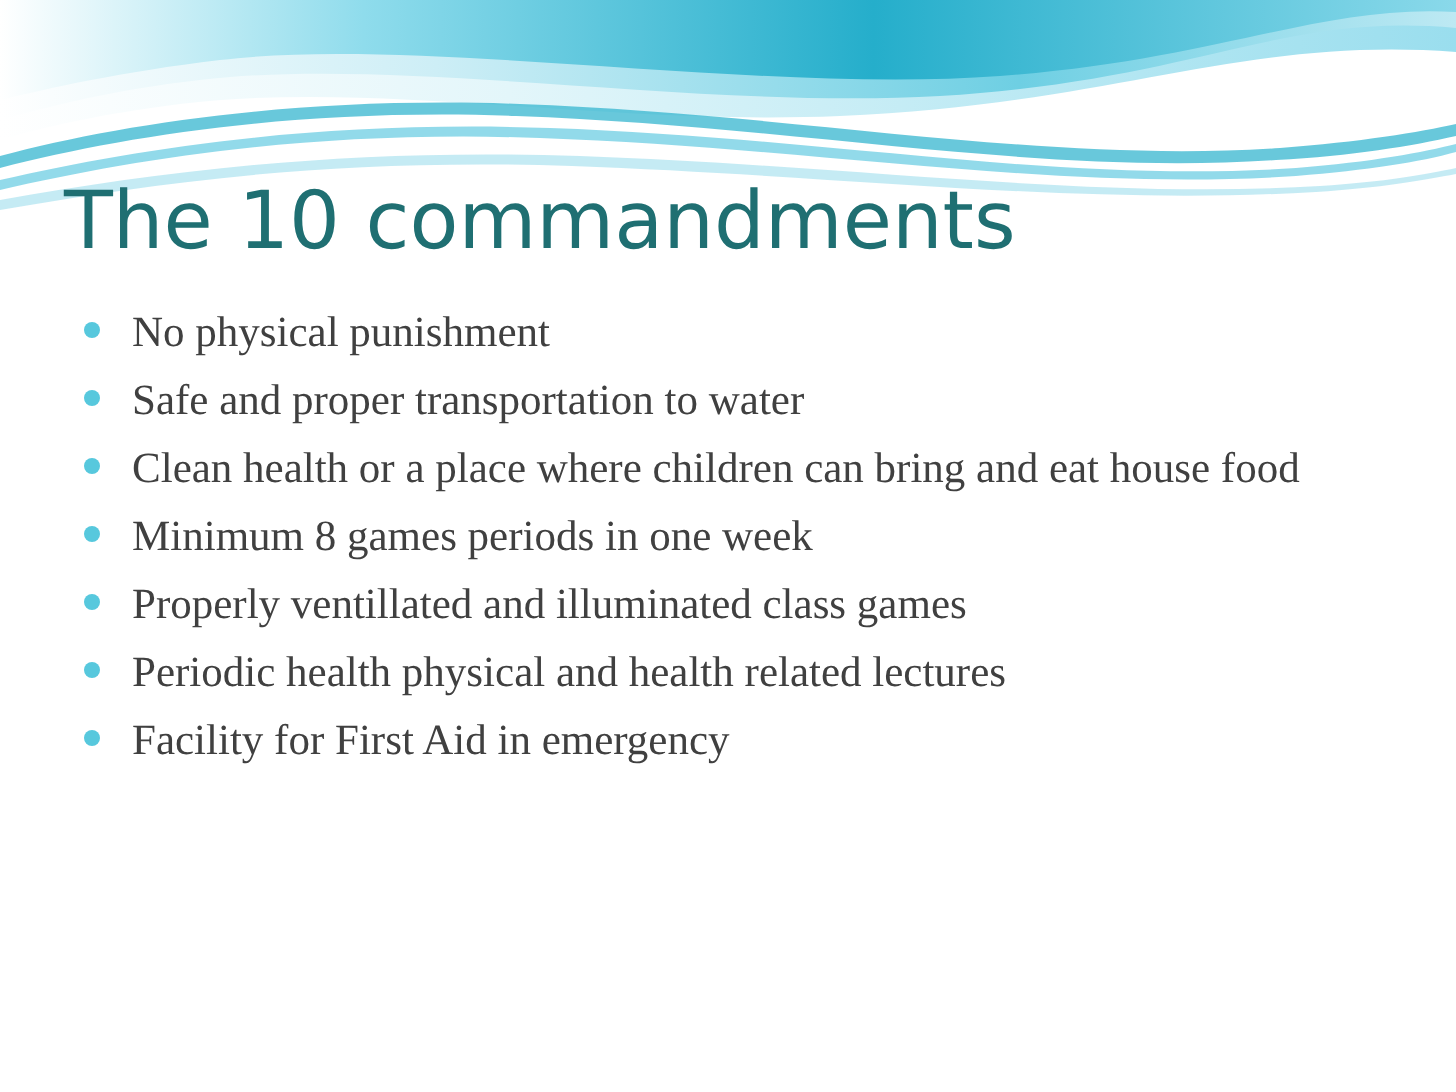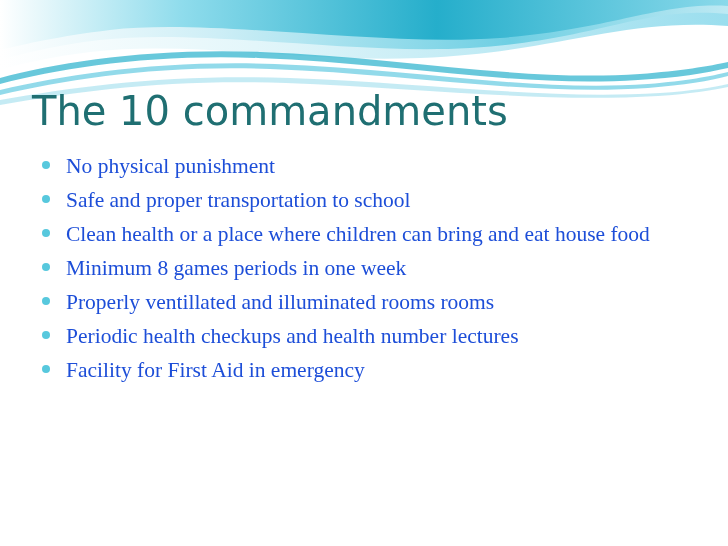--- a/index.html
+++ b/index.html
@@ -48,21 +48,21 @@
     padding: 0;
     list-style: none;
   }
   .body-list li {
     position: relative;
     padding-left: 30px;
     margin: 0 0 2px 0;
     font-family: "Liberation Serif", serif;
     font-size: 21.5px;
     line-height: 1.49;
-    color: #1d4ed8;
+    color: #404040;
   }
   .body-list li .bullet {
     position: absolute;
     left: 6px;
     top: 11px;
     width: 8px;
     height: 8px;
     border-radius: 50%;
     background: #57c8dd;
   }
@@ -99,21 +99,21 @@
       <path d="M0,78 C60,62 150,48 260,52 C400,57 520,82 640,74 C680,71 710,66 728,62 L728,68 C706,73 676,78 638,80 C518,88 398,63 258,58 C150,54 62,68 0,84 Z" fill="#35b6cf" opacity="0.75"></path>
       <path d="M0,90 C70,74 160,60 275,64 C415,69 530,92 648,84 C686,81 712,76 728,72 L728,76 C710,81 684,85 648,88 C528,96 410,74 270,69 C158,65 70,79 0,95 Z" fill="#7fd4e6" opacity="0.85"></path>
       <path d="M0,100 C80,86 170,74 290,78 C430,83 545,100 660,93 C692,91 714,87 728,84 L728,87 C712,90 690,94 658,96 C540,103 424,88 286,83 C168,79 80,91 0,105 Z" fill="#bfe9f3" opacity="0.9"></path>
     </svg>
   </div>
 
   <div class="title">The 10 commandments</div>
 
   <ul class="body-list">
     <li><span class="bullet"></span><span>No physical punishment</span></li>
-    <li><span class="bullet"></span><span>Safe and proper transportation to school</span></li>
+    <li><span class="bullet"></span><span>Safe and proper transportation to water</span></li>
     <li><span class="bullet"></span><span>Clean health or a place where children can bring and eat house food</span></li>
     <li><span class="bullet"></span><span>Minimum 8 games periods in one week</span></li>
-    <li><span class="bullet"></span><span>Properly ventillated and illuminated rooms rooms</span></li>
-    <li><span class="bullet"></span><span>Periodic health checkups and health number lectures</span></li>
+    <li><span class="bullet"></span><span>Properly ventillated and illuminated class games</span></li>
+    <li><span class="bullet"></span><span>Periodic health physical and health related lectures</span></li>
     <li><span class="bullet"></span><span>Facility for First Aid in emergency</span></li>
   </ul>
 
 </div>
 
 </body></html>

